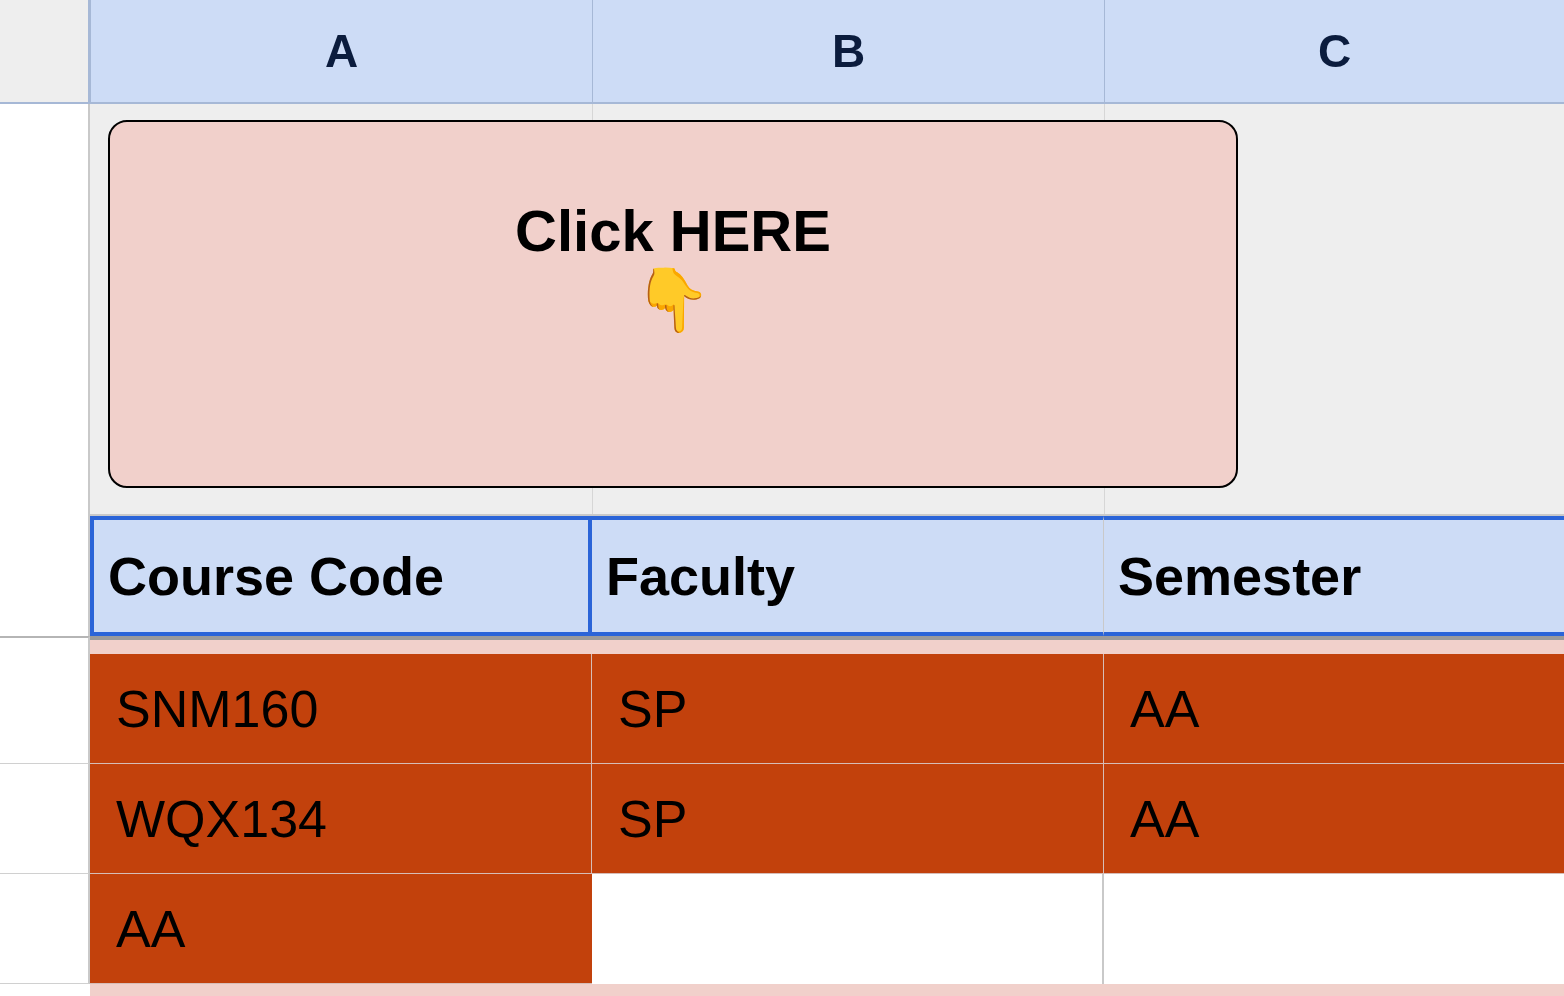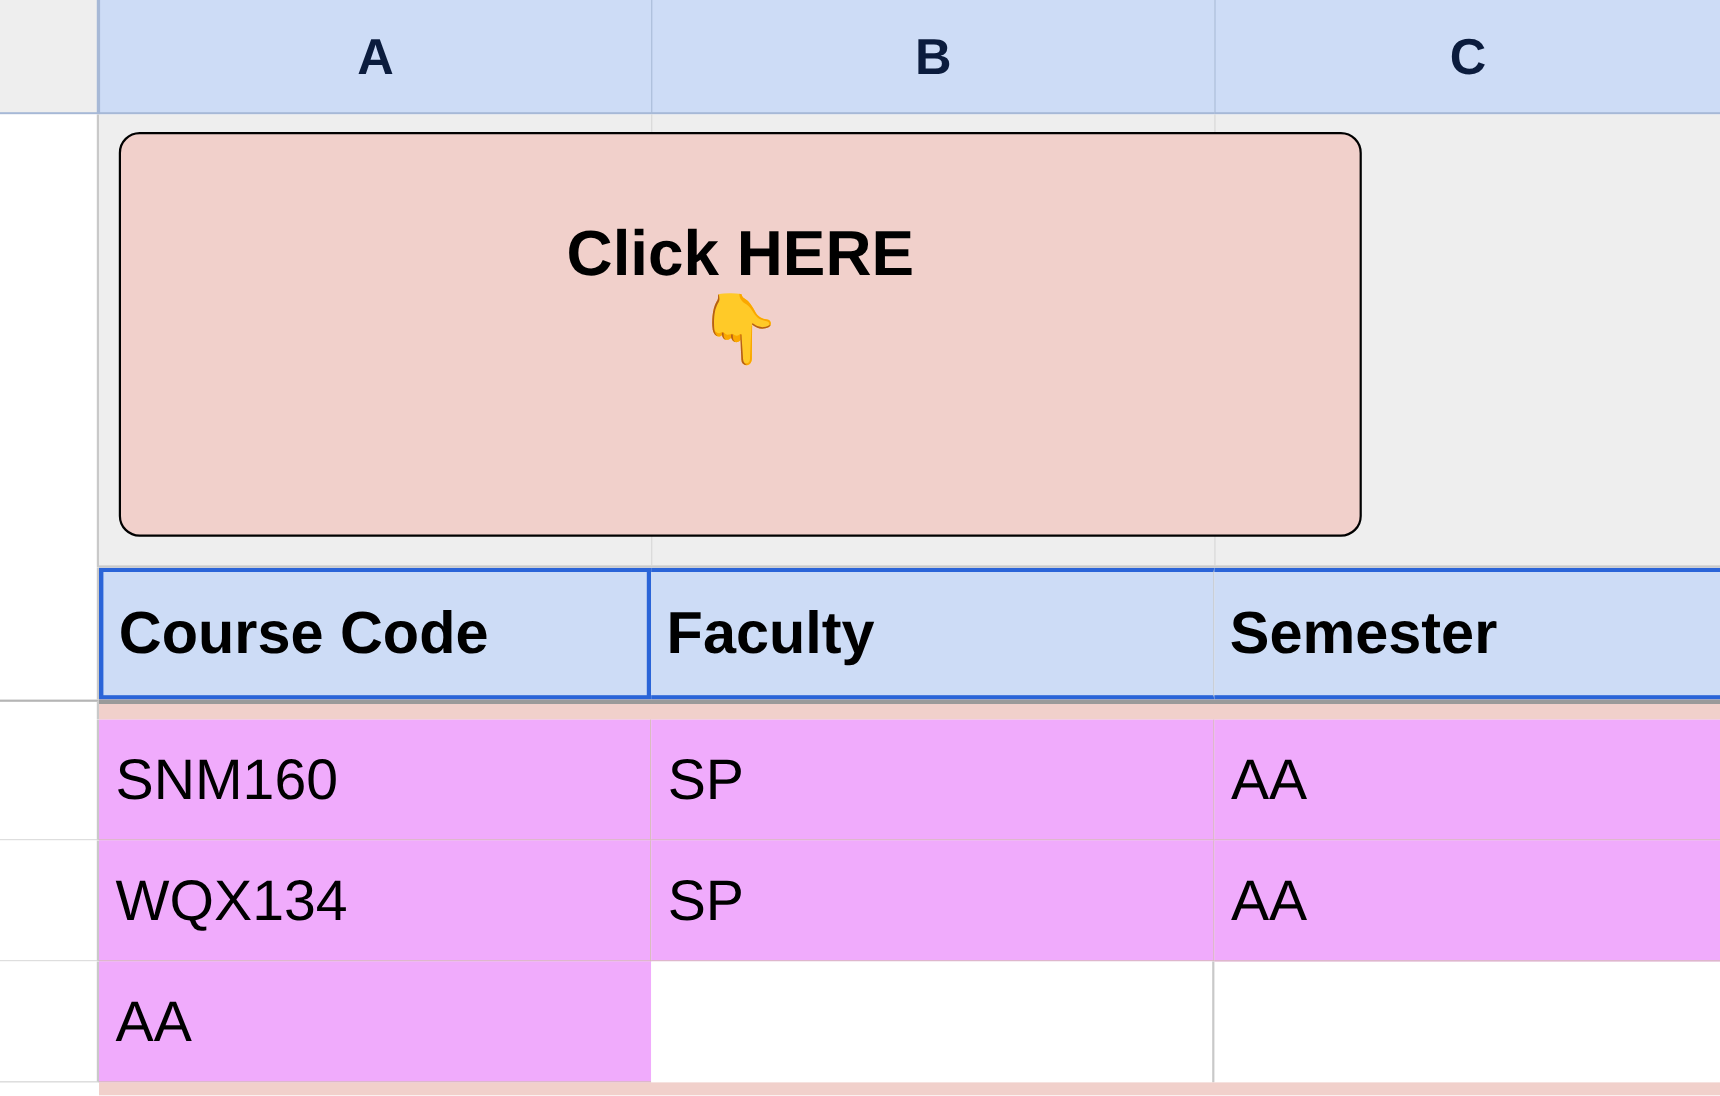--- a/index.html
+++ b/index.html
@@ -113,26 +113,26 @@
       border-right: 2px solid #c9c9c9;
       border-top: 2px solid #b5b5b5;
     }
     .gap-row-area {
       grid-column: 2 / span 3;
       background: #f1d0cb;
       border-top: 4px solid #9a9a9a;
       position: relative;
     }
     .data-cell {
-      background: #f0abfc;
+      background: #c2410c;
       border-bottom: 1px solid #d6bdb8;
       border-right: 1px solid #d6bdb8;
       display: flex;
       align-items: center;
-      padding-left: 15px;
+      padding-left: 26px;
       font-size: 52px;
       color: #000;
     }
     .data-cell.colC { border-right: none; }
     .trailing-stub {
       background: #fff;
       border-right: 2px solid #c9c9c9;
     }
     .trailing-area {
       grid-column: 2 / span 3;

